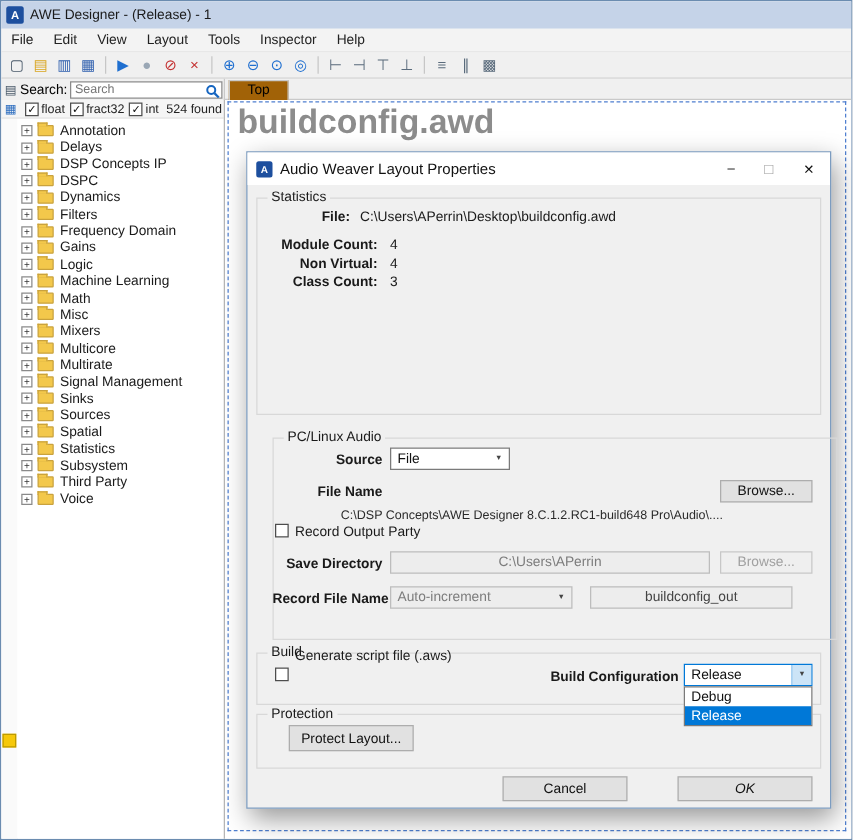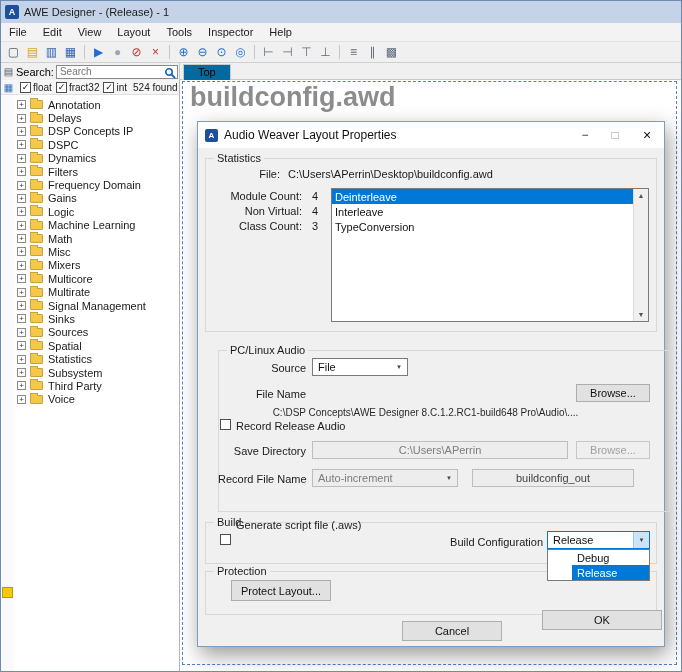--- a/index.html
+++ b/index.html
@@ -22,21 +22,21 @@
   .search-box { position:relative; width:122px; height:14px; background:#fff; border:1px solid #8a8a8a; margin-left:2px; }
   .search-input { position:absolute; left:0; top:0; width:100%; height:100%; border:none; outline:none; font-family:"Liberation Sans",sans-serif; font-size:10px; padding:0 15px 0 3px; color:#444; background:transparent; }
   .mag { position:absolute; right:1px; top:1px; }
   .filterrow { position:absolute; left:0; top:79px; width:178px; height:15px; background:#f5f5f5; display:flex; align-items:center; font-size:10px; border-bottom:1px solid #e0e0e0; }
   .cb { width:11px; height:11px; border:1px solid #4d4d4d; background:#fff; display:inline-flex; align-items:center; justify-content:center; margin:0 2px 0 4px; }
   .cb span { font-size:9px; line-height:9px; color:#111; }
   .cb-label { color:#222; }
   .found { margin-left:6px; color:#222; }
   
   .tabstrip { position:absolute; left:178px; top:62px; width:504px; height:17px; background:#f0f0f0; border-bottom:1px solid #c9c9c9; border-left:1px solid #c9c9c9; }
-  .tab { position:absolute; left:3px; top:1px; height:16px; padding:1px 14px; background:#0369a1; border:1px solid #c9c9c9; border-bottom:none; font-size:11px; }
+  .tab { position:absolute; left:3px; top:1px; height:16px; padding:1px 14px; background:#a16207; border:1px solid #c9c9c9; border-bottom:none; font-size:11px; }
   .gutter { position:absolute; left:0; top:94px; width:13px; height:578px; background:#fafafa; }
   .note-icon { position:absolute; left:1px; top:492px; width:11px; height:11px; background:#f6c80a; border:1px solid #bd9a00; }
   .tree { position:absolute; left:13px; top:94px; width:165px; height:578px; background:#fff; font-size:11px; padding-top:3px; }
   .tree-item { height:13.4px; display:flex; align-items:center; }
   .expander { width:9px; height:9px; border:1px solid #8a8a8a; background:#fff; font-size:8px; line-height:7px; text-align:center; margin-left:3px; color:#333; flex:none; }
   .folder { width:13px; height:9px; background:#f3c84b; border:1px solid #c9a23e; border-radius:1px; margin:0 5px 0 4px; position:relative; flex:none; }
   .folder::before { content:""; position:absolute; top:-3px; left:-1px; width:6px; height:2px; background:#f3c84b; border:1px solid #c9a23e; border-bottom:none; }
   .tree-label { white-space:nowrap; color:#1a1a1a; }
   .canvas { position:absolute; left:178px; top:79px; width:504px; height:593px; background:#fff; border-left:1px solid #b5b5b5; }
   .marquee { position:absolute; left:2px; top:1px; width:495px; height:584px; border:1px dashed #4f7fd0; }
@@ -47,40 +47,40 @@
   .dlg-titlebar { position:absolute; left:0; top:0; width:100%; height:26px; background:#fff; display:flex; align-items:center; padding-left:7px; }
   .dlg-icon { width:13px; height:13px; background:#1d4f9e; color:#fff; font-size:8px; font-weight:bold; display:flex; align-items:center; justify-content:center; margin-right:6px; border-radius:2px; }
   .dlg-title { font-size:12px; color:#111; }
   .dlg-controls { margin-left:auto; display:flex; height:100%; }
   .dlg-btn { width:30px; height:100%; display:flex; align-items:center; justify-content:center; font-size:12px; color:#333; }
   .dlg-btn.max { color:#9a9a9a; }
   .dlg-btn.close { width:34px; font-size:14px; color:#111; }
   .grp { position:absolute; border:1px solid #d8d8d8; }
   .legend { position:absolute; top:-7px; left:8px; background:#f0f0f0; padding:0 3px; font-size:11px; color:#1a1a1a; white-space:nowrap; }
   .lbl { position:absolute; font-size:11px; color:#1a1a1a; white-space:nowrap; }
-  .lbl.r { text-align:right; }
+  .lbl.r { text-align:right;font-weight:bold; }
   .listbox { position:absolute; background:#fff; border:1px solid #7a7a7a; }
   .li { height:15px; margin-right:15px; display:flex; align-items:center; padding-left:3px; font-size:11px; color:#111; }
   .li.sel { background:#0078d7; color:#fff; }
   .scroll { position:absolute; right:0; top:0; bottom:0; width:15px; background:#f0f0f0; border-left:1px solid #dcdcdc; }
   .sarrow { position:absolute; left:0; width:100%; text-align:center; font-size:7px; color:#555; }
   .sarrow.up { top:3px; } .sarrow.down { bottom:3px; }
   .tinput { position:absolute; background:#fff; border:1px solid #7a7a7a; font-family:"Liberation Sans",sans-serif; font-size:11px; padding:0 6px; color:#111; }
   .tbox { position:absolute; background:#fff; border:1px solid #7a7a7a; display:flex; align-items:center; padding:0 6px; color:#111; }
   .tbox.dis { background:#ededed; border-color:#bdbdbd; color:#7c7c7c; justify-content:center; }
   .btn { position:absolute; background:#e1e1e1; border:1px solid #adadad; display:flex; align-items:center; justify-content:center; font-size:11px; color:#111; }
   .btn.dis { background:#efefef; border-color:#c7c7c7; color:#a0a0a0; }
   .combo { position:absolute; background:#fff; border:1px solid #7a7a7a; display:flex; align-items:center; padding-left:5px; color:#111; }
   .combo .arrow { margin-left:auto; width:16px; height:100%; display:flex; align-items:center; justify-content:center; font-size:6px; color:#444; }
   .combo.dis { background:#ededed; border-color:#bdbdbd; color:#7c7c7c; }
   .combo.open { border-color:#0078d7; }
   .combo.open .arrow { background:#cce4f7; border-left:1px solid #99c9ef; }
   .hint { position:absolute; font-size:10px; color:#2a2a2a; text-align:center; white-space:nowrap; }
   .cbx { position:absolute; width:11px; height:11px; border:1px solid #4d4d4d; background:#fff; }
-  .ddlist { position:absolute; background:#fff; border:1px solid #7a7a7a; z-index:30;padding-left:24px; }
+  .ddlist { position:absolute; background:#fff; border:1px solid #7a7a7a; z-index:30; }
   .dd-item { height:15px; display:flex; align-items:center; padding-left:5px; font-size:11px; color:#111; }
   .dd-item.sel { background:#0078d7; color:#fff; }
 </style>
 </head>
 <body>
 
 <div class="app">
 
   <div class="titlebar">
     <span class="app-icon">A</span>
@@ -298,45 +298,36 @@
       <span class="legend">Statistics</span>
     </div>
     <span class="lbl r" style="left:20px;top:46px;width:62px;">File:</span>
     <span class="lbl" style="left:90px;top:46px;">C:\Users\APerrin\Desktop\buildconfig.awd</span>
     <span class="lbl r" style="left:20px;top:68px;width:84px;">Module Count:</span>
     <span class="lbl" style="left:114px;top:68px;">4</span>
     <span class="lbl r" style="left:20px;top:83px;width:84px;">Non Virtual:</span>
     <span class="lbl" style="left:114px;top:83px;">4</span>
     <span class="lbl r" style="left:20px;top:98px;width:84px;">Class Count:</span>
     <span class="lbl" style="left:114px;top:98px;">3</span>
-    <div class="listbox" style="left:133px;top:66px;width:318px;height:134px;">
-      <div class="li sel">Deinterleave</div>
-      <div class="li">Interleave</div>
-      <div class="li">TypeConversion</div>
-      <div class="scroll">
-        <span class="sarrow up">▲</span>
-        <span class="sarrow down">▼</span>
-      </div>
-    </div>
 
     <div class="grp" style="left:7px;top:228px;width:452px;height:162px;margin-left:13px;">
       <span class="legend">PC/Linux Audio</span>
     </div>
     <span class="lbl r" style="left:20px;top:240px;width:88px;">Source</span>
     <div class="combo" style="left:114px;top:236px;width:96px;height:18px;">
       <span>File</span>
       <span class="arrow">▼</span>
     </div>
     <span class="lbl r" style="left:20px;top:266px;width:88px;">File Name</span>
     <div class="btn" style="left:378px;top:262px;width:74px;height:18px;">
         <span>Browse...</span>
       </div>
     <span class="hint" style="left:20px;top:285px;width:415px;">C:\DSP Concepts\AWE Designer 8.C.1.2.RC1-build648 Pro\Audio\....</span>
     <span class="cbx" style="left:22px;top:297px;"></span>
-    <span class="lbl" style="left:38px;top:298px;">Record Release Audio</span>
+    <span class="lbl" style="left:38px;top:298px;">Record Output Party</span>
     <span class="lbl r" style="left:20px;top:323px;width:88px;">Save Directory</span>
     <div class="tbox dis" style="left:114px;top:319px;width:256px;height:18px;">
         <span>C:\Users\APerrin</span>
       </div>
     <div class="btn dis" style="left:378px;top:319px;width:74px;height:18px;">
         <span>Browse...</span>
       </div>
     <span class="lbl r" style="left:20px;top:351px;width:88px;">Record File Name</span>
     <div class="combo dis" style="left:114px;top:347px;width:146px;height:18px;">
       <span>Auto-increment</span>
@@ -364,18 +355,18 @@
     <div class="grp" style="left:7px;top:449px;width:452px;height:44px;">
       <span class="legend">Protection</span>
     </div>
     <div class="btn" style="left:204px;top:499px;width:100px;height:20px;">
         <span>Cancel</span>
       </div>
 
     <div class="btn" style="left:33px;top:458px;width:100px;height:21px;">
         <span>Protect Layout...</span>
       </div>
-    <div class="btn" style="left:344px;top:488px;width:120px;height:20px;">
+    <div class="btn" style="left:344px;top:499px;width:108px;height:20px;font-style:italic;">
         <span>OK</span>
       </div>
   </div>
 
 </div>
 
 </body></html>

